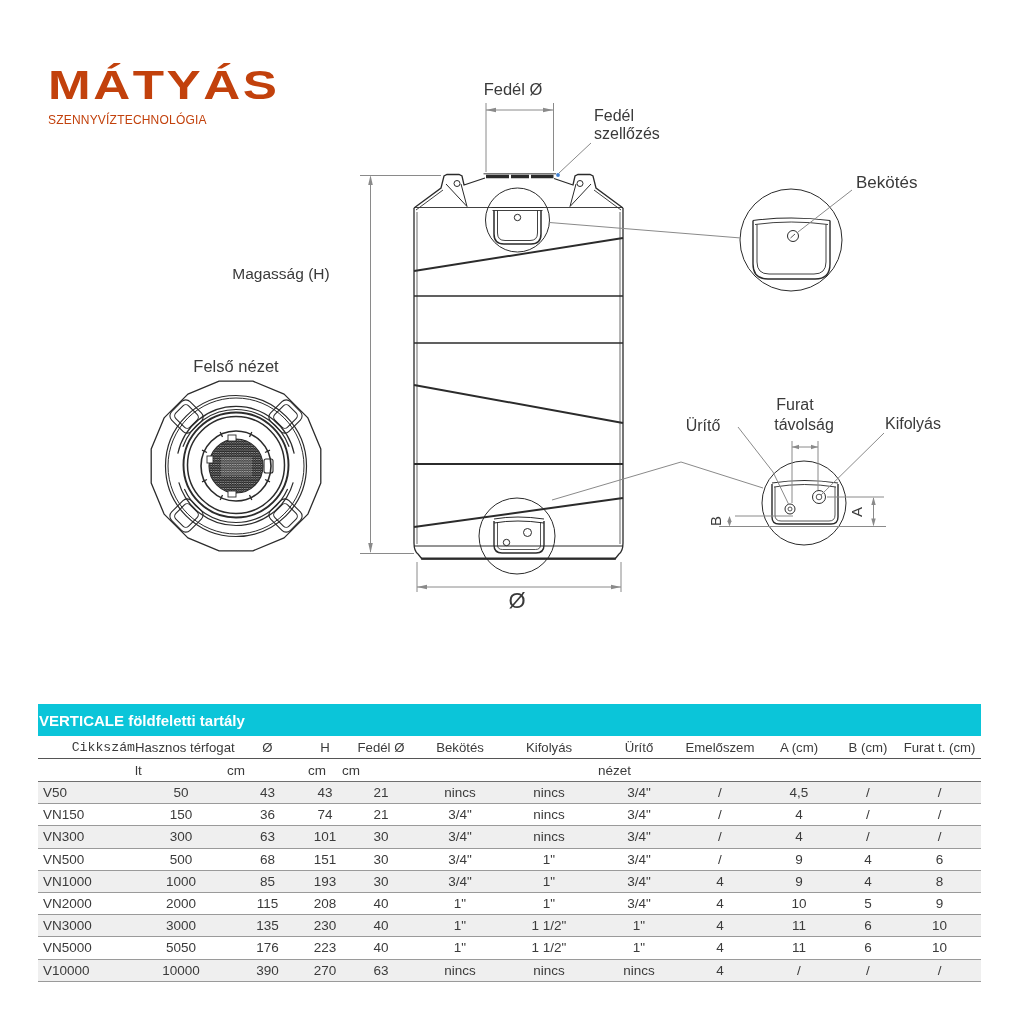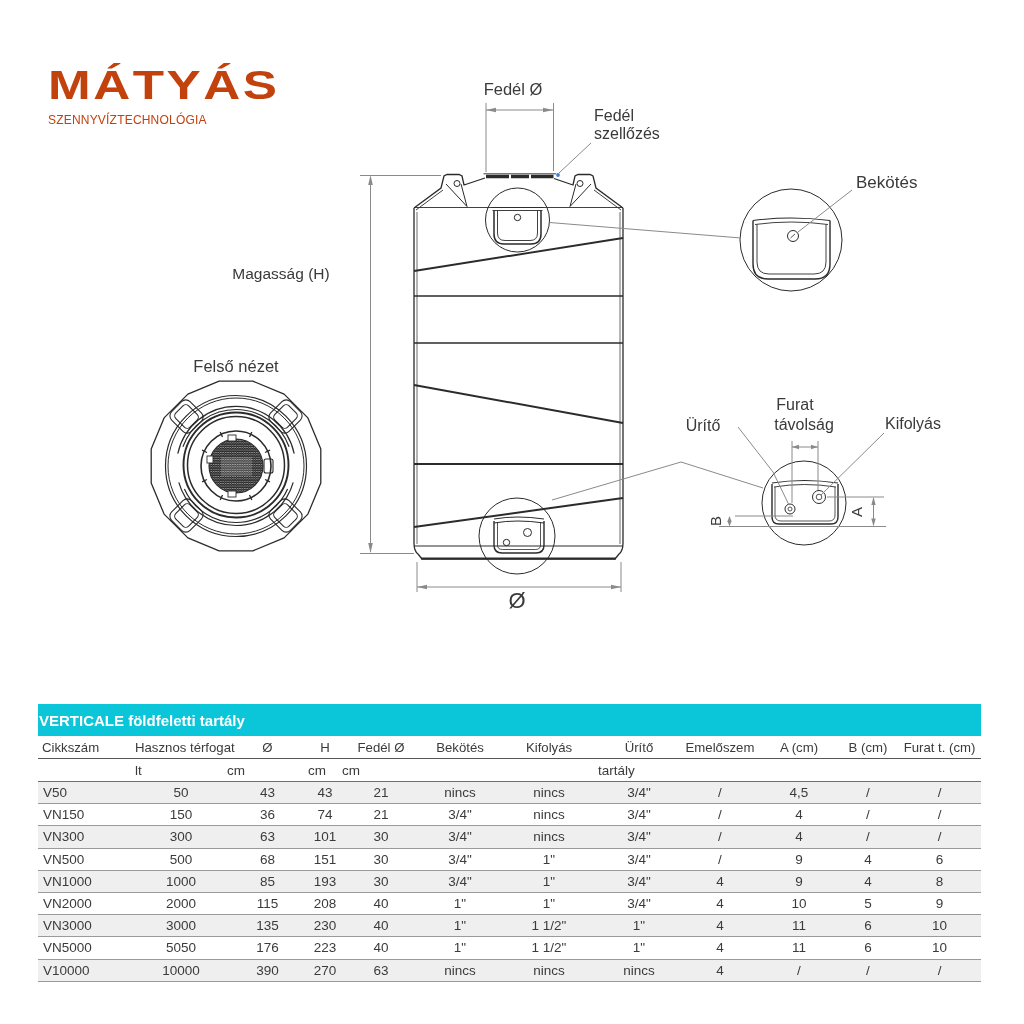--- a/index.html
+++ b/index.html
@@ -8,21 +8,21 @@
   #logo{position:absolute;left:48px;top:65px;color:#c2410c;}
   #logo .l1{font-weight:bold;font-size:40px;letter-spacing:2px;line-height:1;
             transform:scaleX(1.28);transform-origin:left center;}
   #logo .l2{font-size:12px;letter-spacing:0.2px;margin-top:8px;}
   #diagram{position:absolute;left:0;top:0;}
   #tablewrap{position:absolute;left:38px;top:704px;width:943px;}
   table{border-collapse:collapse;width:943px;table-layout:fixed;color:#3b3b3b;font-size:13.5px;}
   .banner{background:#0bc5d9;color:#ffffff;font-weight:bold;font-size:15px;text-align:left;height:30px;}
   th{font-weight:normal;}
   .hrow th{height:22px;text-align:center;padding:0;white-space:nowrap;font-size:13.2px;}
-  .hrow th:first-child{text-align:left;padding-left:4px;}
+  .hrow th:first-child{text-align:right;padding-left:4px;font-family:Liberation Mono, monospace;}
   .urow td{height:22px;text-align:left;padding:0;border-bottom:1.5px solid #6f6f6f;}
   .drow td{height:21.2px;text-align:center;padding:0;border-bottom:1px solid #9a9a9a;}
   .drow td:first-child{text-align:left;padding-left:5px;}
   .g{background:#efefef;}
   .hline th{border-bottom:1.5px solid #555;}
 </style>
 </head>
 <body>
 <div id="page">
   <div id="logo">
@@ -250,21 +250,21 @@
             <th>Furat t. (cm)</th>
     </tr>
     <tr class="urow">
       <td></td>
             <td>lt</td>
             <td>cm</td>
             <td>cm</td>
             <td>cm</td>
             <td></td>
             <td></td>
-            <td>tartály</td>
+            <td>nézet</td>
       <td></td>
             <td></td>
             <td></td>
             <td></td>
     </tr>
     <tr class="drow g">
             <td>V50</td>
             <td>50</td>
             <td>43</td>
             <td>43</td>

